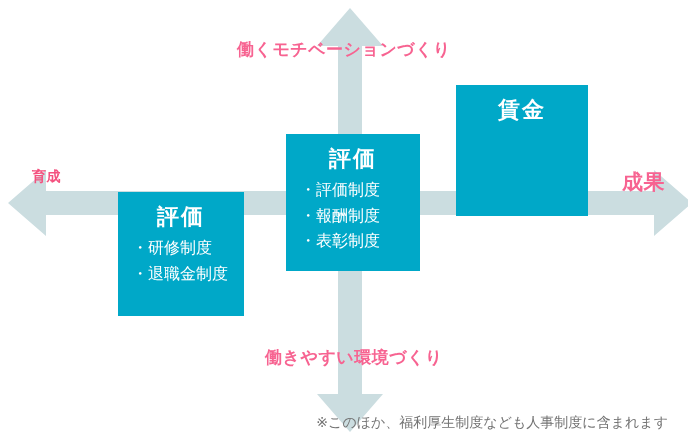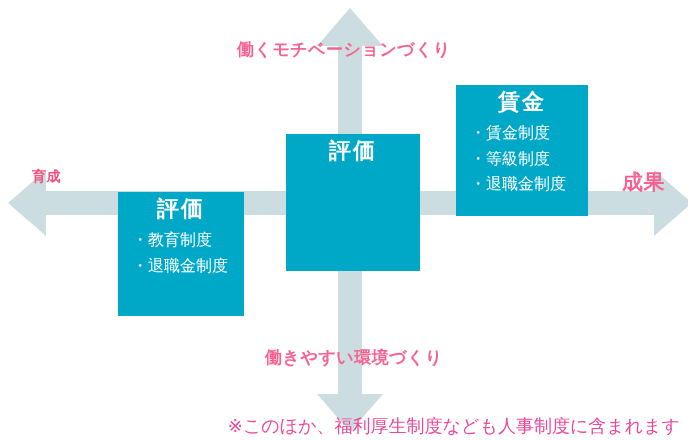--- a/index.html
+++ b/index.html
@@ -65,20 +65,21 @@
     font-size: 21px;
     color: #f76391;
   }
 
   
   .box {
     position: absolute;
     background: #00a8c8;
     color: #ffffff;
     box-sizing: border-box;
+    padding-top: 8px;
   }
   .box-title {
     text-align: center;
     font-size: 22px;
     font-weight: bold;
     letter-spacing: 2px;
     line-height: 1.5;
     margin-bottom: 2px;
   }
   .box-items {
@@ -90,24 +91,24 @@
     white-space: nowrap;
   }
 
   #box-left   { left: 118px; top: 192px; width: 126px; height: 124px; }
   #box-center { left: 286px; top: 134px; width: 134px; height: 137px; }
   #box-right  { left: 456px; top: 85px;  width: 132px; height: 131px; }
 
   
   .footnote {
     position: absolute;
-    right: 8px;
+    right: 20px;
     top: 414px;
-    font-size: 18px;
-    color: #ec4899;
+    font-size: 14px;
+    color: #737373;
     white-space: nowrap;
   }
 </style>
 </head>
 <body>
 
 <div id="diagram">
 
   <svg class="arrow-svg" viewBox="0 0 700 440">
 
@@ -120,33 +121,33 @@
 
   <div class="axis-label axis-label-bottom">働きやすい環境づくり</div>
 
   <div class="axis-label axis-label-left">育成</div>
 
   <div class="axis-label axis-label-right">成果</div>
 
   <div class="box" id="box-left">
     <div class="box-title">評価</div>
     <div class="box-items">
-      <div class="box-item">・教育制度</div>
+      <div class="box-item">・研修制度</div>
       <div class="box-item">・退職金制度</div>
     </div>
   </div>
 
   <div class="box" id="box-center">
     <div class="box-title">評価</div>
+    <div class="box-items">
+      <div class="box-item">・評価制度</div>
+      <div class="box-item">・報酬制度</div>
+      <div class="box-item">・表彰制度</div>
+    </div>
   </div>
 
   <div class="box" id="box-right">
     <div class="box-title">賃金</div>
-    <div class="box-items">
-      <div class="box-item">・賃金制度</div>
-      <div class="box-item">・等級制度</div>
-      <div class="box-item">・退職金制度</div>
-    </div>
   </div>
 
   <div class="footnote">※このほか、福利厚生制度なども人事制度に含まれます</div>
 
 </div>
 
 </body></html>

